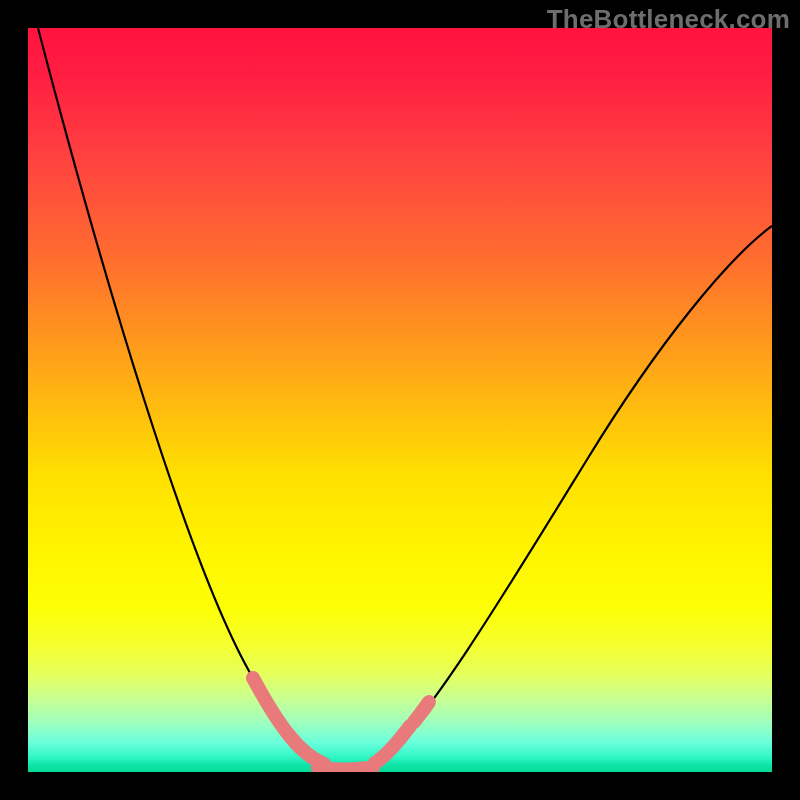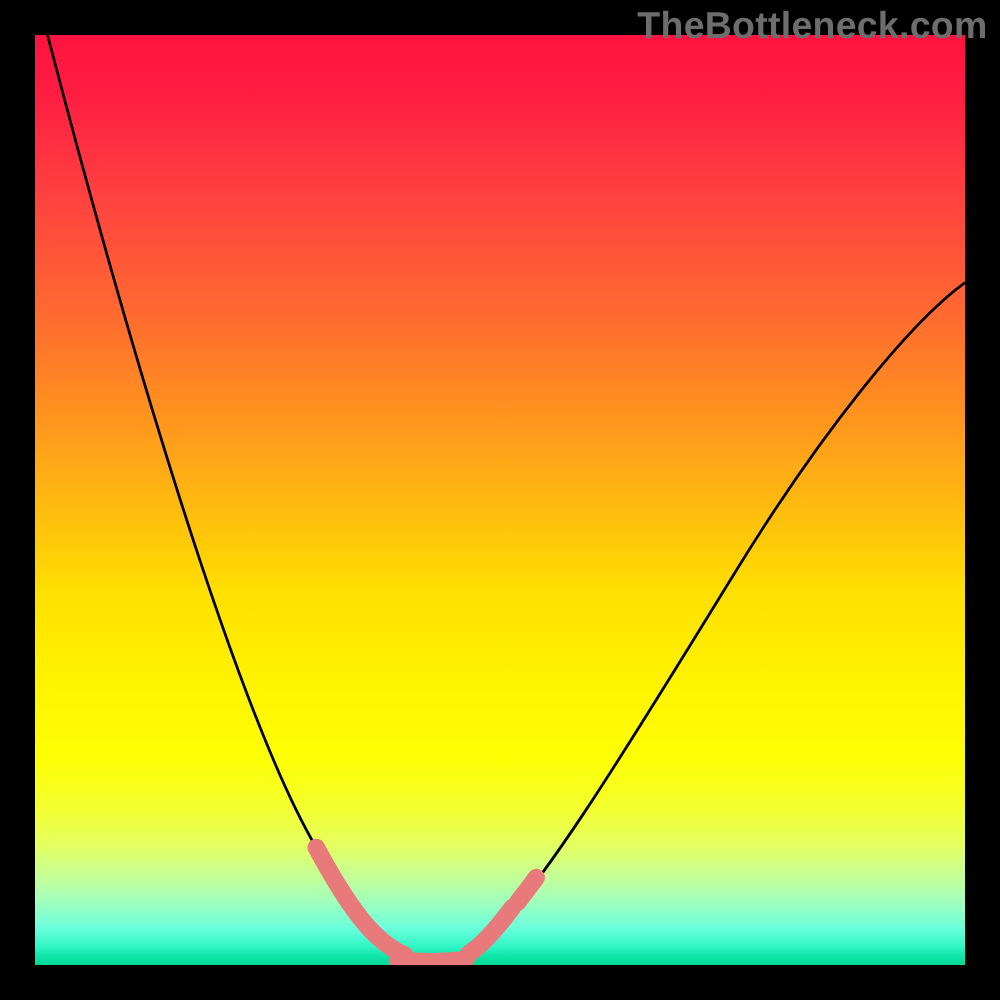--- a/index.html
+++ b/index.html
@@ -54,21 +54,21 @@
     position: absolute;
     inset: 0;
     width: 744px;
     height: 744px;
   }
   .watermark {
     position: absolute;
     top: 4px;
     right: 10px;
     font-family: Arial, Helvetica, sans-serif;
-    font-size: 30px;
+    font-size: 26px;
     font-weight: 600;
     color: #6d6d6d;
     letter-spacing: 0.2px;
   }
 </style>
 </head>
 <body>
 
 <div class="frame">
   <div class="plot-area">

